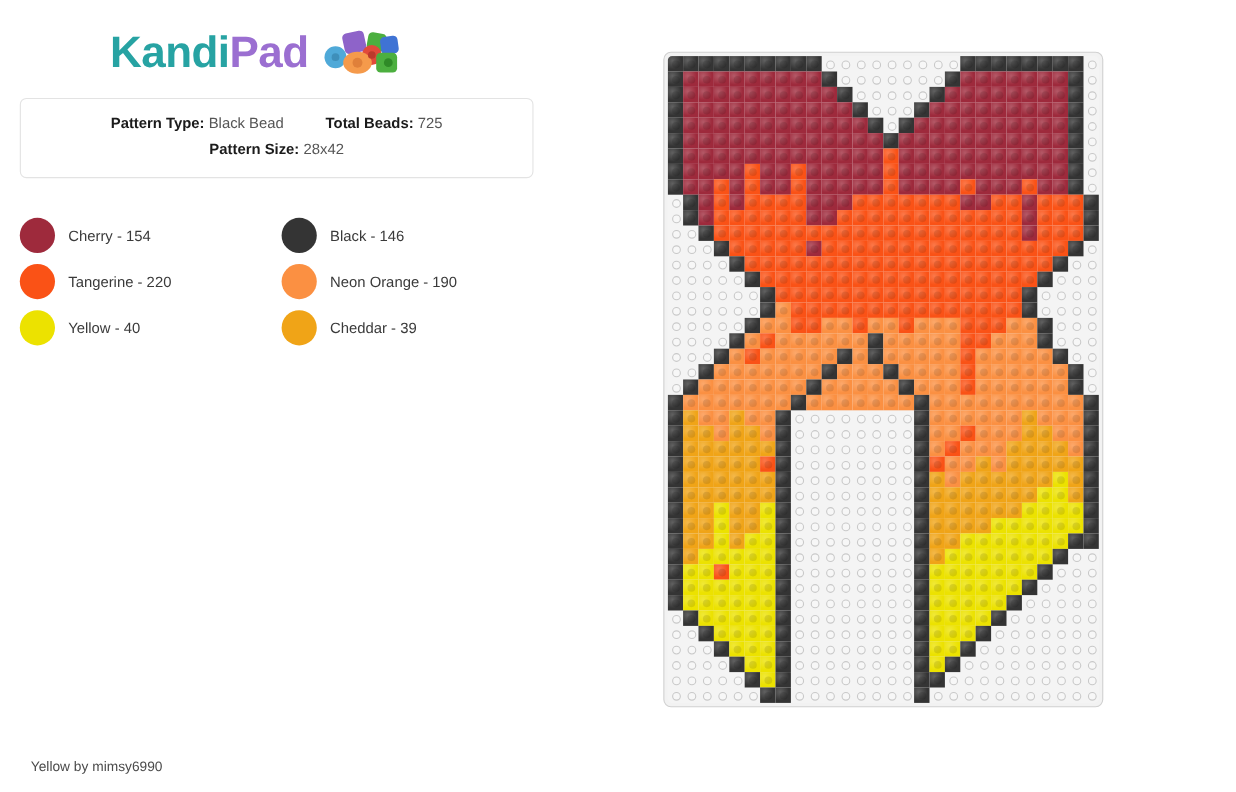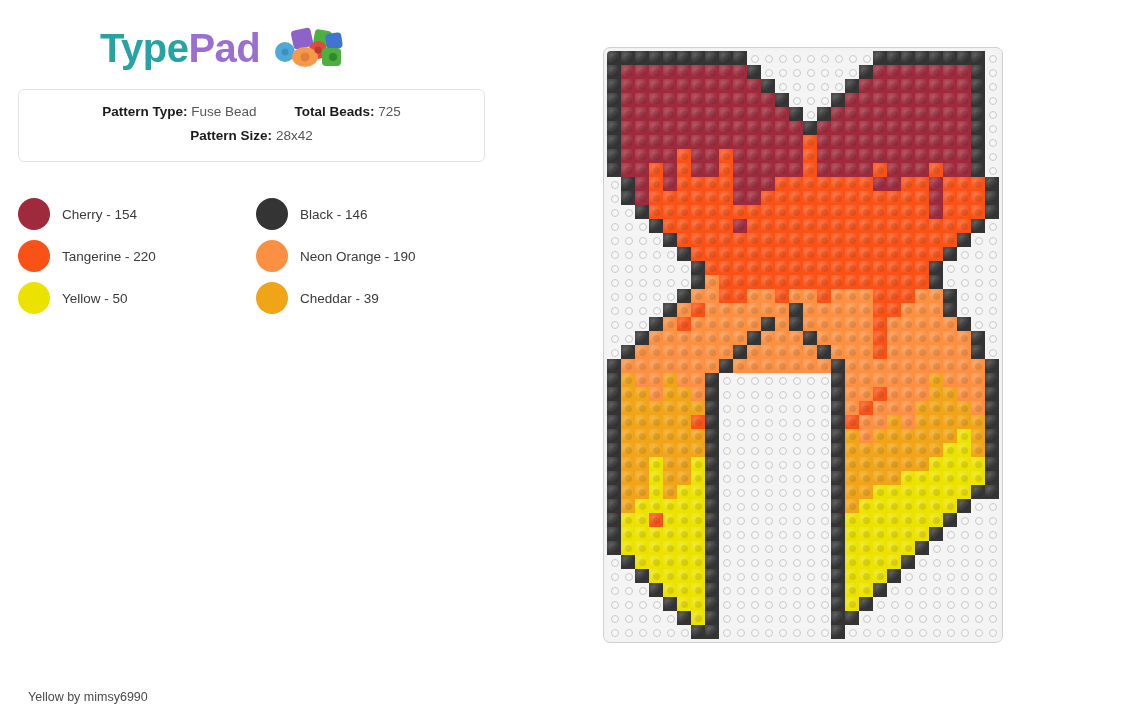--- a/index.html
+++ b/index.html
@@ -153,21 +153,21 @@
     color: #4a4a4a;
   }
 </style>
 </head>
 <body>
 
 <div class="page">
 
   <div class="logo">
     <div class="logo-text">
-      <span class="logo-kandi">Type</span><span class="logo-pad">Pad</span>
+      <span class="logo-kandi">Kandi</span><span class="logo-pad">Pad</span>
     </div>
     <svg class="logo-beads" viewBox="0 0 74 44">
       <rect x="20" y="3" width="20" height="19" rx="4" fill="#8e63c9" transform="rotate(-12 30 12)"></rect>
       <rect x="42" y="4" width="17" height="16" rx="4" fill="#4caf3f" transform="rotate(10 50 12)"></rect>
       <rect x="54" y="7" width="16" height="16" rx="4" fill="#3f73d4" transform="rotate(-8 62 15)"></rect>
       <circle cx="13" cy="26" r="10" fill="#4fa9d8"></circle>
       <circle cx="46" cy="24" r="9" fill="#e14a3a"></circle>
       <ellipse cx="33" cy="31" rx="13" ry="10" fill="#f59a4b"></ellipse>
       <rect x="50" y="22" width="19" height="18" rx="4" fill="#4caf3f"></rect>
       <circle cx="61" cy="31" r="4" fill="#2f8a27"></circle>
@@ -175,21 +175,21 @@
       <circle cx="13" cy="26" r="3.5" fill="#3e8fba"></circle>
       <circle cx="46" cy="24" r="3.5" fill="#bb3a2c"></circle>
     </svg>
   </div>
 
   <div class="info-card">
     <div class="info-rows">
       <div class="info-row-1">
         <span class="info-pair">
           <span class="info-label">Pattern Type:</span>
-          <span class="info-value">Fuse Bead</span>
+          <span class="info-value">Black Bead</span>
         </span>
         <span class="info-pair">
           <span class="info-label">Total Beads:</span>
           <span class="info-value">725</span>
         </span>
       </div>
       <div class="info-row-2">
         <span class="info-pair">
           <span class="info-label">Pattern Size:</span>
           <span class="info-value">28x42</span>
@@ -210,21 +210,21 @@
       <div class="legend-item">
         <span class="legend-dot" style="background: rgb(250, 82, 22);"></span>
         <span class="legend-label">Tangerine - 220</span>
       </div>
       <div class="legend-item">
         <span class="legend-dot" style="background: rgb(251, 144, 66);"></span>
         <span class="legend-label">Neon Orange - 190</span>
       </div>
       <div class="legend-item">
         <span class="legend-dot" style="background: rgb(236, 226, 0);"></span>
-        <span class="legend-label">Yellow - 50</span>
+        <span class="legend-label">Yellow - 40</span>
       </div>
       <div class="legend-item">
         <span class="legend-dot" style="background: rgb(240, 164, 23);"></span>
         <span class="legend-label">Cheddar - 39</span>
       </div>
     </div>
 
   <div class="board">
     <div class="grid" id="grid">
         <div class="cell f" style="background: rgb(52, 52, 52);"></div>

